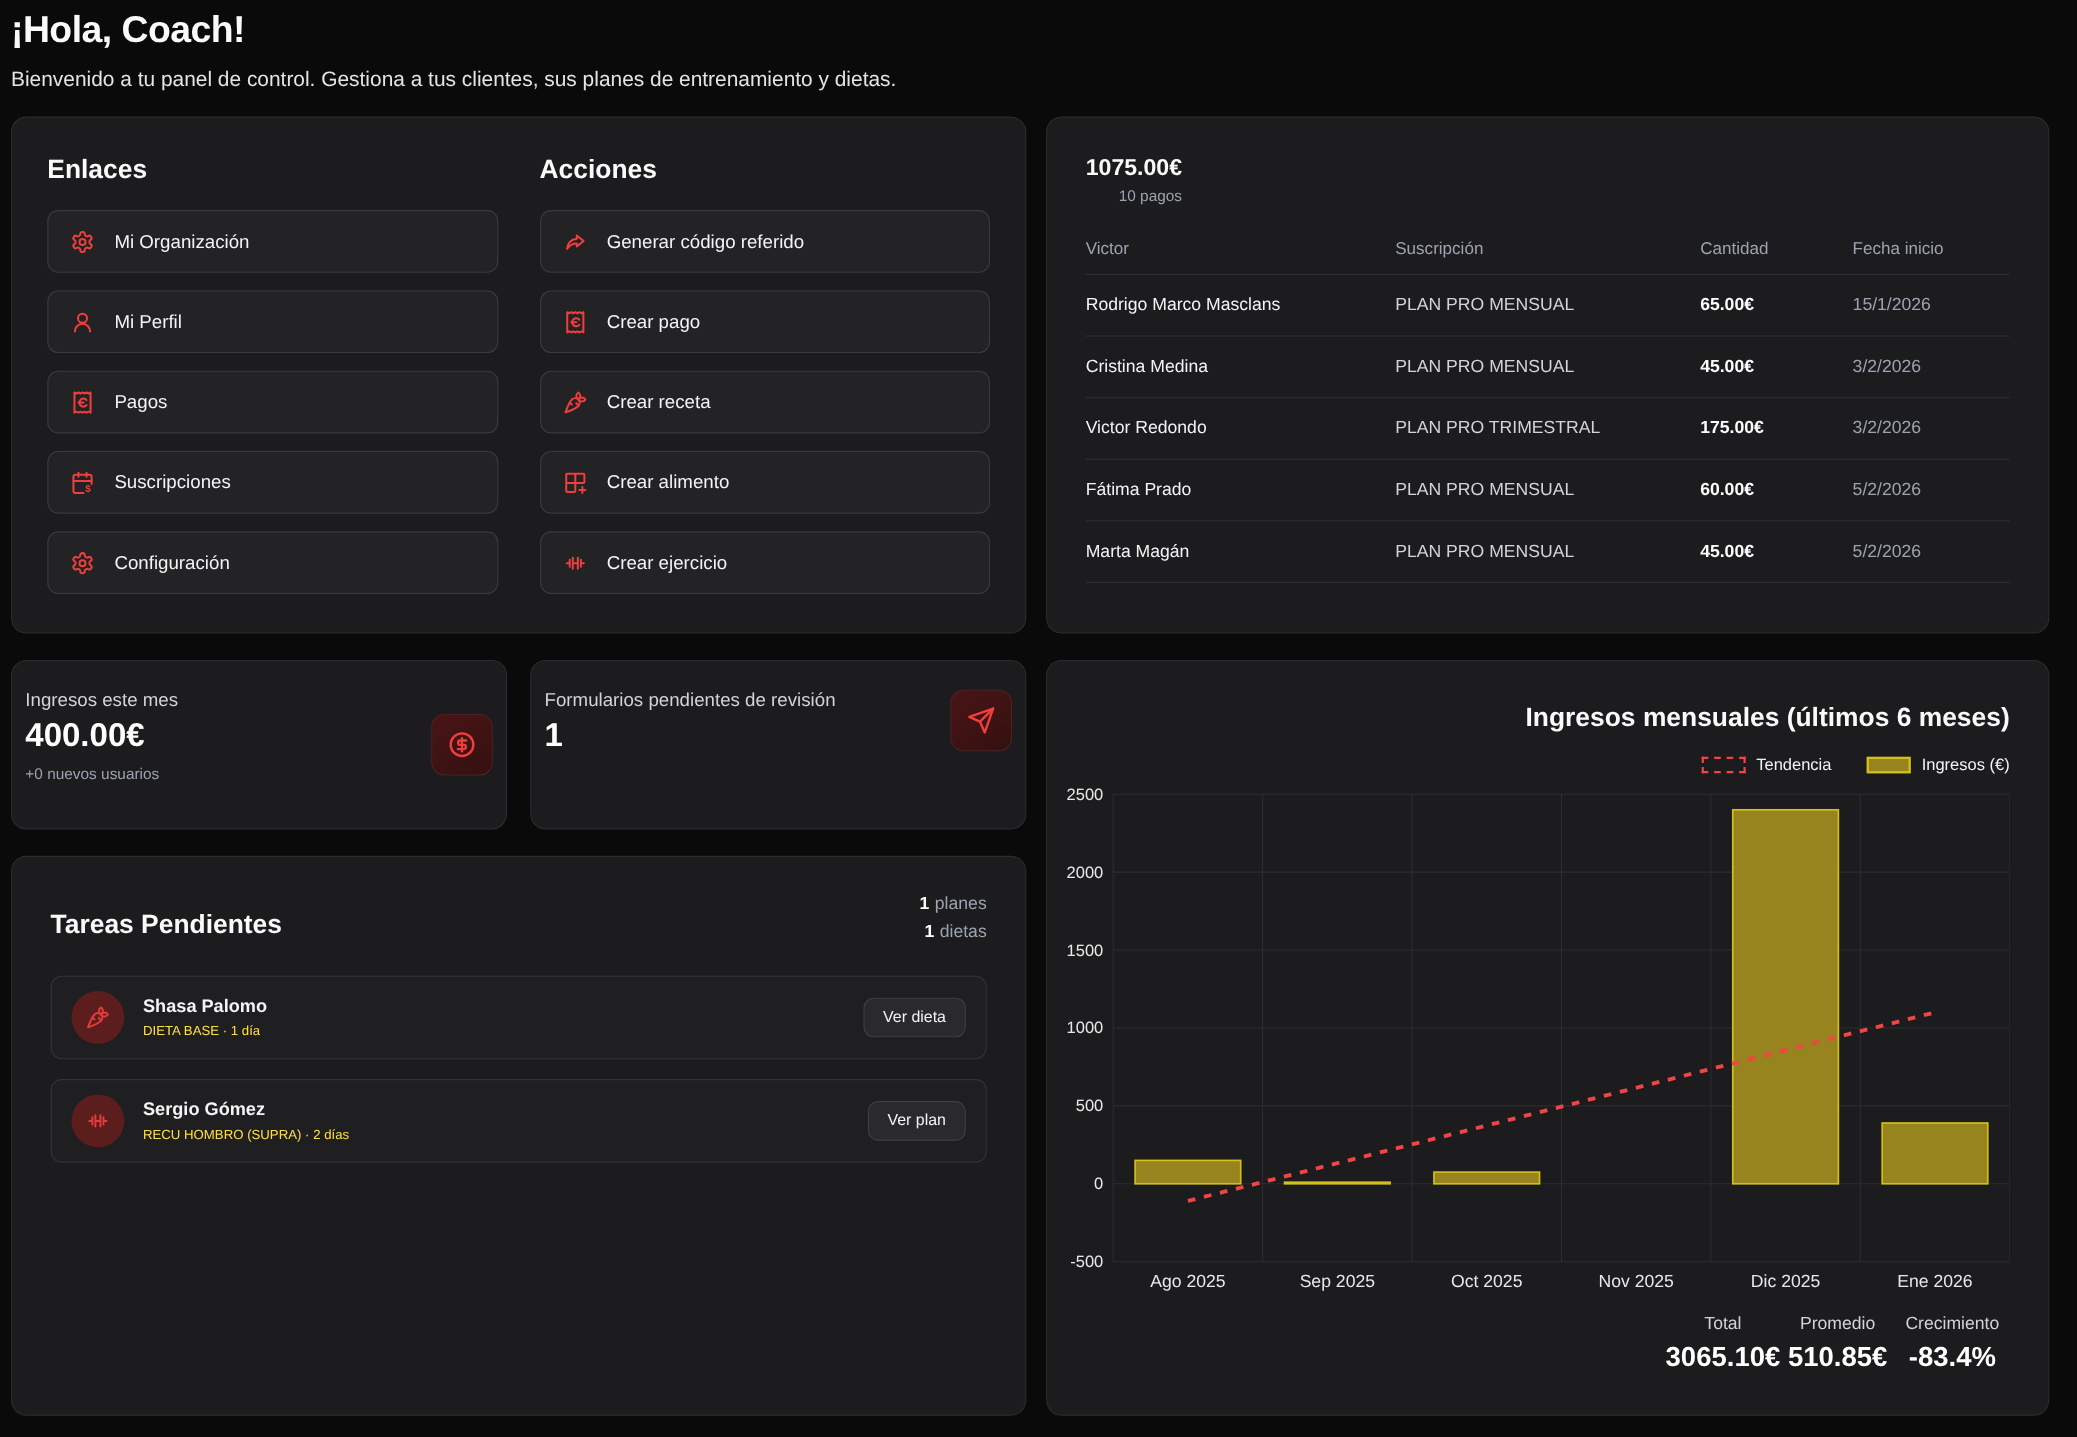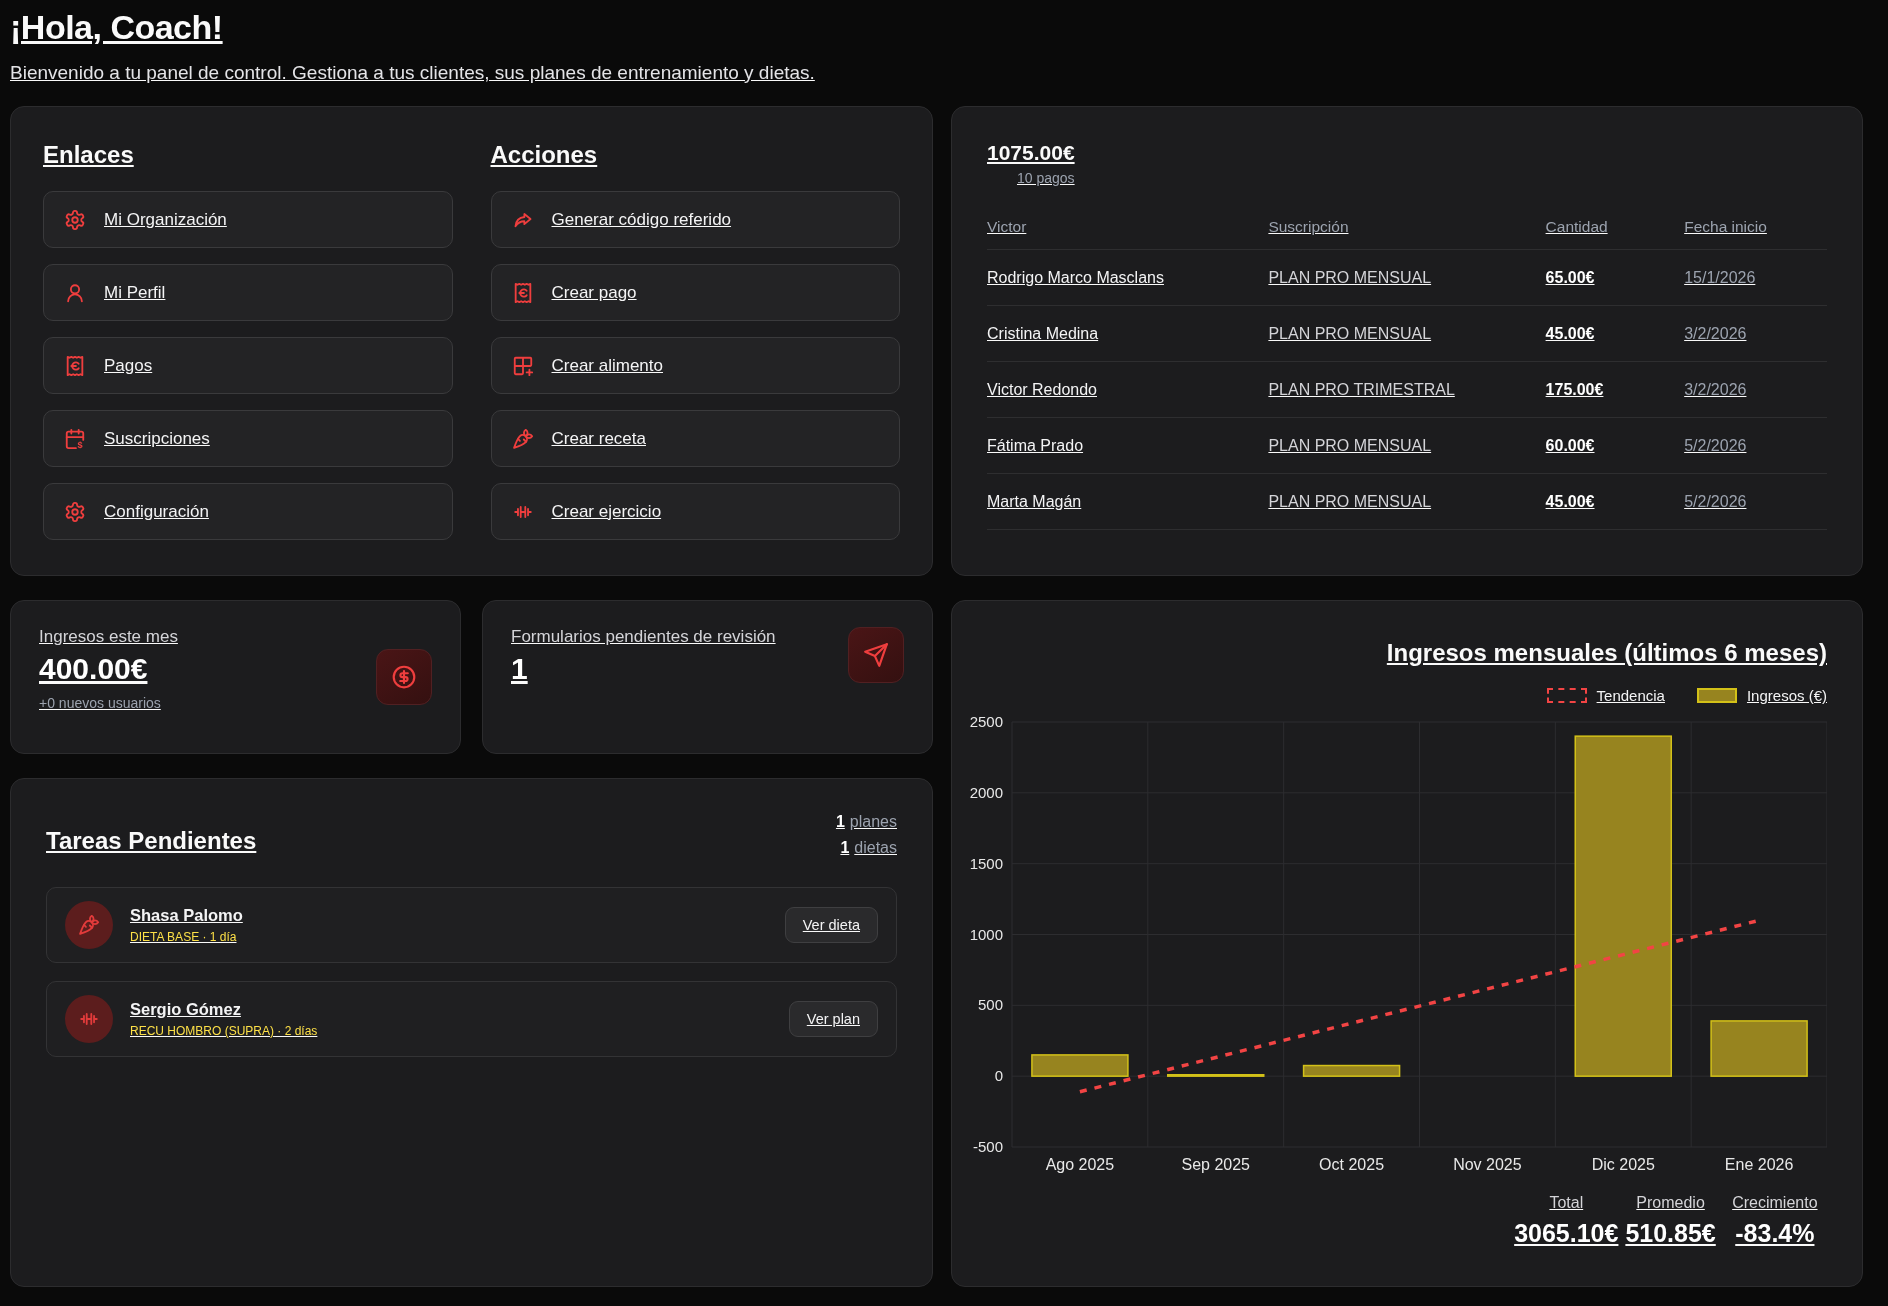--- a/index.html
+++ b/index.html
@@ -1,18 +1,18 @@
 <!DOCTYPE html>
 <html><head>
 <meta charset="utf-8">
 <style>
   * { margin:0; padding:0; box-sizing:border-box; }
   html,body { background:#0a0a0a; }
   body { width:1888px; height:1306px; font-family:"Liberation Sans", sans-serif; color:#fafafa; overflow:hidden; }
-  .app { width:1888px; height:1306px; padding:8px 25px 13px 10px;text-decoration:underline; }
+  .app { width:1888px; height:1306px; padding:8px 25px 13px 10px; }
   
   .page-header h1 { font-size:34px; font-weight:800; letter-spacing:-0.5px; }
   .page-header p { margin-top:15px; font-size:19px; color:#e4e4e7; }
   
   .main { margin-top:22px; display:grid; grid-template-columns:923px 912px; gap:24px 18px; }
   .col { display:flex; flex-direction:column; gap:24px; height:1181px; }
   .panel { background:#1c1c1e; border:1px solid #2c2c2e; border-radius:14px; }
   
   .panel-quick { height:470px; padding:34px 32px; display:grid; grid-template-columns:1fr 1fr; gap:0 38px; align-content:start; }
   .panel-quick h2 { font-size:24px; font-weight:700; }
@@ -31,21 +31,21 @@
   .prow { display:grid; grid-template-columns:33.5% 33% 16.5% 17%; align-items:center; border-bottom:1px solid #2e2e30; }
   .prow.head { padding:6px 0 13px 0; }
   .prow.head div { font-size:15.5px; color:#9ca3af; font-weight:500; }
   .prow.body { height:56px; }
   .cell-user { font-size:16px; color:#f4f4f5; }
   .cell-plan { font-size:16px; color:#d4d4d8; }
   .cell-amt  { font-size:16px; font-weight:700; color:#ffffff; }
   .cell-date { font-size:16px; color:#9ca3af; }
   
   .stats-row { display:grid; grid-template-columns:1fr 1fr; gap:21px; height:154px; }
-  .stat-card { background:#1c1c1e; border:1px solid #2c2c2e; border-radius:14px; padding:26px 28px; display:flex; justify-content:space-between; }
+  .stat-card { background:#1c1c1e; border:1px solid #2c2c2e; border-radius:14px; padding:26px 12px; display:flex; justify-content:space-between; }
   .stat-card .txt .lab { font-size:17px; color:#d4d4d8; }
   .stat-card .txt .val { margin-top:5px; font-size:30px; font-weight:800; color:#fff; }
   .stat-card .txt .sub { margin-top:9px; font-size:14px; color:#9ca3af; }
   .icon-tile { width:56px; height:56px; border-radius:12px; background:linear-gradient(145deg,#4a1516,#341010); border:1px solid #512022; display:flex; align-items:center; justify-content:center; }
   .icon-tile svg { width:26px; height:26px; color:#ef3e3e; }
   .tile-center { align-self:center; }
   .tile-top { align-self:flex-start; }
   
   .panel-tasks { flex:1; padding:34px 35px; }
   .tasks-head { display:flex; justify-content:space-between; align-items:flex-start; }
@@ -142,35 +142,35 @@
             <div class="qbtn">
               <svg viewBox="0 0 24 24" fill="none" stroke="currentColor" stroke-width="2" stroke-linecap="round" stroke-linejoin="round">
                   <path d="M4 2v20l2-1 2 1 2-1 2 1 2-1 2 1 2-1 2 1V2l-2 1-2-1-2 1-2-1-2 1-2-1-2 1Z"></path>
                   <path d="M8 12h5"></path>
                   <path d="M16 9.5a4 4 0 1 0 0 5.02"></path>
                 </svg>
               <span class="lbl">Crear pago</span>
             </div>
             <div class="qbtn">
               <svg viewBox="0 0 24 24" fill="none" stroke="currentColor" stroke-width="2" stroke-linecap="round" stroke-linejoin="round">
-                  <path d="M12 3v17a1 1 0 0 1-1 1H4a1 1 0 0 1-1-1V4a1 1 0 0 1 1-1h16a1 1 0 0 1 1 1v7a1 1 0 0 1-1 1H3"></path>
-                  <path d="M16 19h6"></path>
-                  <path d="M19 16v6"></path>
-                </svg>
-              <span class="lbl">Crear alimento</span>
-            </div>
-            <div class="qbtn">
-              <svg viewBox="0 0 24 24" fill="none" stroke="currentColor" stroke-width="2" stroke-linecap="round" stroke-linejoin="round">
                   <path d="M2.27 21.7s9.87-3.5 12.73-6.36a4.5 4.5 0 0 0-6.36-6.37C5.77 11.84 2.27 21.7 2.27 21.7z"></path>
                   <path d="m8.64 14-2.05-2.04"></path>
                   <path d="m15.34 15-2.46-2.46"></path>
                   <path d="M22 9s-1.33-2-3.5-2C16.86 7 15 9 15 9s1.33 2 3.5 2S22 9 22 9z"></path>
                   <path d="M15 2s-2 1.33-2 3.5S15 9 15 9s2-1.84 2-3.5C17 3.33 15 2 15 2z"></path>
                 </svg>
               <span class="lbl">Crear receta</span>
+            </div>
+            <div class="qbtn">
+              <svg viewBox="0 0 24 24" fill="none" stroke="currentColor" stroke-width="2" stroke-linecap="round" stroke-linejoin="round">
+                  <path d="M12 3v17a1 1 0 0 1-1 1H4a1 1 0 0 1-1-1V4a1 1 0 0 1 1-1h16a1 1 0 0 1 1 1v7a1 1 0 0 1-1 1H3"></path>
+                  <path d="M16 19h6"></path>
+                  <path d="M19 16v6"></path>
+                </svg>
+              <span class="lbl">Crear alimento</span>
             </div>
             <div class="qbtn">
               <svg viewBox="0 0 24 24" fill="none" stroke="currentColor" stroke-width="2" stroke-linecap="round" stroke-linejoin="round">
                   <path d="M6.5 8.5v7M9.5 6.5v11M14.5 6.5v11M17.5 8.5v7M9.5 12h5M3.5 12h3M17.5 12h3"></path>
                 </svg>
               <span class="lbl">Crear ejercicio</span>
             </div>
           </div>
         </div>
       </div>

